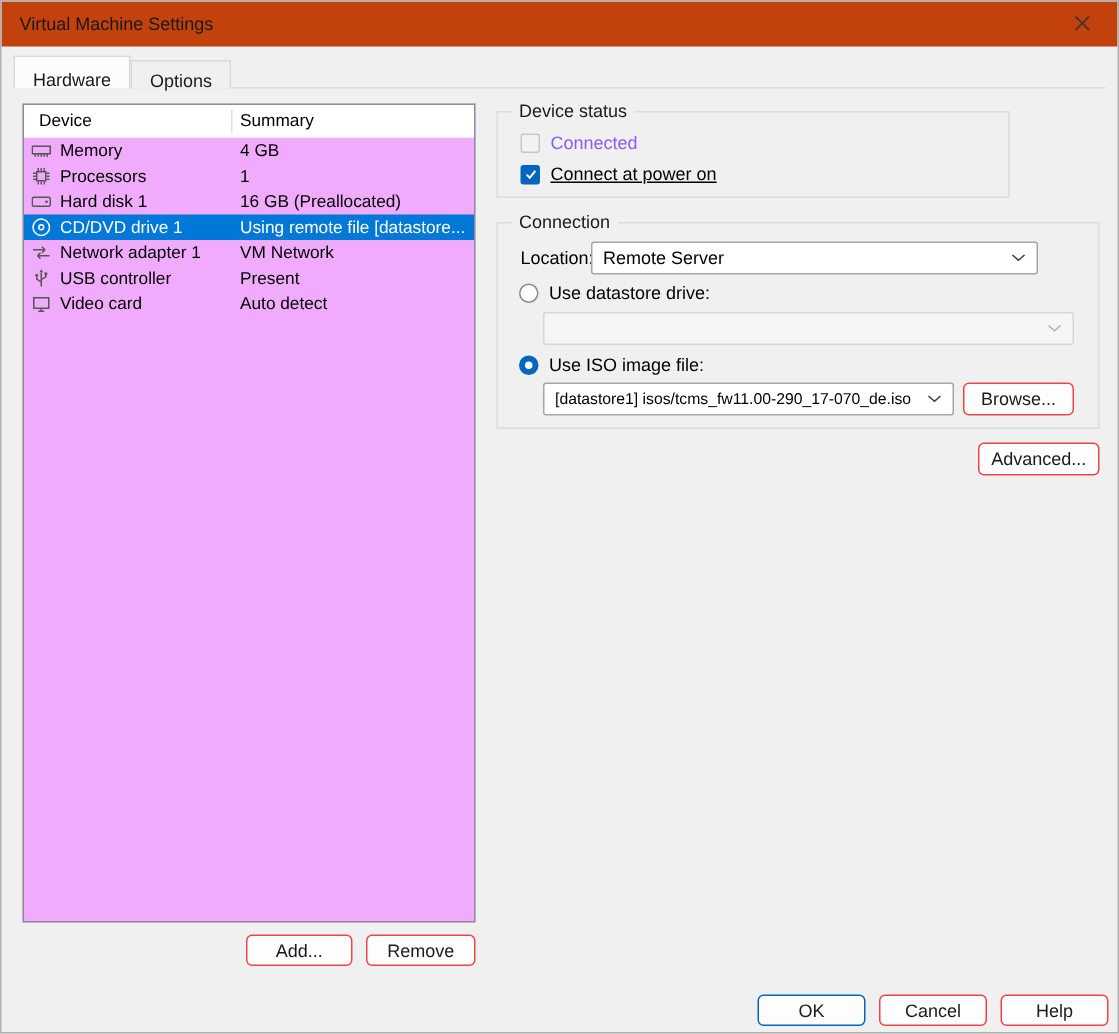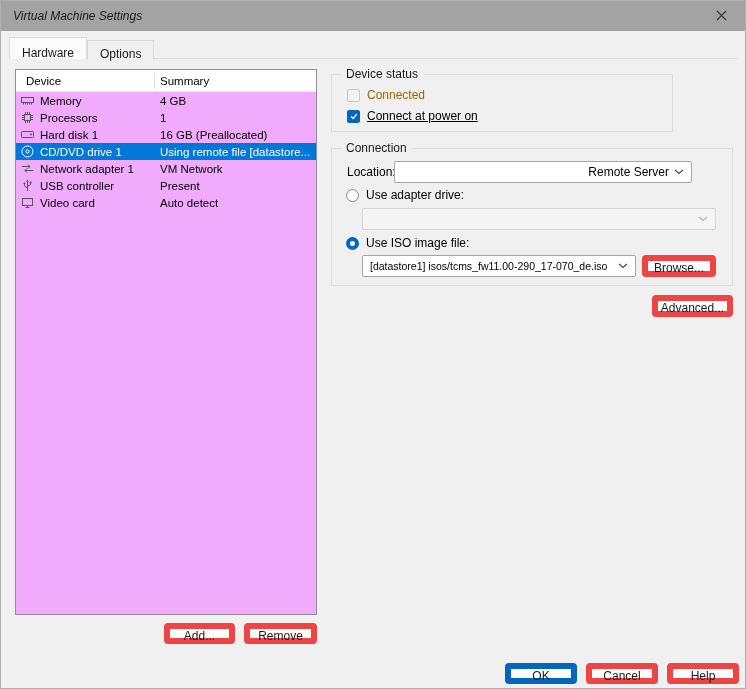--- a/index.html
+++ b/index.html
@@ -1,21 +1,21 @@
 <!DOCTYPE html>
 <html><head>
 <meta charset="utf-8">
 <style>
   * { margin:0; padding:0; box-sizing:border-box; }
   html,body { width:746px; height:689px; }
   body { font-family:"Liberation Sans", sans-serif; font-size:12px; color:#000; background:#f0f0f0; }
   #app { position:relative; width:746px; height:689px; background:#f0f0f0; border:1px solid #b0b0b0; overflow:hidden; }
 
   
-  .titlebar { position:absolute; left:0; top:0; width:100%; height:30px; background:#a3a3a3;font-style:italic; }
+  .titlebar { position:absolute; left:0; top:0; width:100%; height:30px; background:#c2410c; }
   .titlebar .title { position:absolute; left:12px; top:0; line-height:30px; color:#1a1a1a; }
   .closebtn { position:absolute; right:6px; top:0; width:36px; height:30px; display:flex; align-items:center; justify-content:center; background:transparent; border:none; cursor:pointer; }
 
   
   .tabs { position:absolute; left:8px; top:36px; height:22px; display:flex; align-items:flex-end; z-index:2; }
   .tab { padding:4px 12px; border:1px solid #d9d9d9; border-bottom:none; background:#f0f0f0; height:19px; line-height:19px; color:#1a1a1a; cursor:pointer; }
   .tab.active { background:#fbfbfb; height:22px; line-height:22px; }
   .tabline { position:absolute; left:8px; right:8px; top:57px; height:1px; background:#dcdcdc; z-index:1; }
 
   
@@ -26,21 +26,21 @@
   .hdr-sep { position:absolute; left:138px; top:3px; height:16px; width:1px; background:#e0e0e0; }
   .lrow { display:flex; align-items:center; height:17px; cursor:default; }
   .lrow .icon { width:13px; height:13px; margin-left:5px; margin-right:6px; color:#565656; display:flex; align-items:center; justify-content:center; flex:none; }
   .lrow .dev { width:120px; white-space:nowrap; overflow:hidden; }
   .lrow .sum { flex:1; white-space:nowrap; overflow:hidden; padding-right:2px; }
   .lrow.selected { background:#0078d7; color:#ffffff; }
   .lrow.selected .icon { color:#ffffff; }
   .icon svg { display:block; }
 
   
-  .btn { position:absolute; background:#fdfdfd; border:6px solid #ef4444; border-radius:4px; font-family:inherit; font-size:12px; color:#1a1a1a; text-align:center; padding:0; cursor:pointer; }
+  .btn { position:absolute; background:#fdfdfd; border:1px solid #ef4444; border-radius:4px; font-family:inherit; font-size:12px; color:#1a1a1a; text-align:center; padding:0; cursor:pointer; }
   .btn.default { border-color:#0067c0; }
 
   .btn-add { left:163px; top:622px; width:71px; height:21px; }
   .btn-remove { left:243px; top:622px; width:73px; height:21px; }
   .btn-advanced { left:651px; top:294px; width:81px; height:22px; }
   .btn-browse { left:310px; top:106px; width:74px; height:22px; position:absolute; }
   .btn-ok { left:504px; top:662px; width:72px; height:21px; }
   .btn-cancel { left:585px; top:662px; width:72px; height:21px; }
   .btn-help { left:666px; top:662px; width:72px; height:21px; }
 
@@ -48,35 +48,35 @@
   .group { position:absolute; border:1px solid #dcdcdc; }
   .group .legend { position:absolute; top:-8px; left:9px; background:#f0f0f0; padding:0 5px; line-height:15px; color:#1a1a1a; }
   .g-status { left:330px; top:73px; width:342px; height:58px; }
   .g-conn { left:330px; top:147px; width:402px; height:138px; }
 
   
   .chkrow, .optrow { position:absolute; display:flex; align-items:center; cursor:pointer; }
   .cbx { width:13px; height:13px; border:1px solid #8a8a8a; border-radius:2px; background:#fff; display:flex; align-items:center; justify-content:center; flex:none; }
   .chkrow.checked .cbx { background:#0067c0; border-color:#0067c0; }
   .chkrow.disabled .cbx { background:#f2f2f2; border-color:#c8c8c8; }
-  .chkrow.disabled .clabel { color:#a16207;text-align:right; }
+  .chkrow.disabled .clabel { color:#8b5cf6;text-align:right; }
   .clabel, .rlabel { margin-left:7px; white-space:nowrap; }
   .radio { width:13px; height:13px; border:1px solid #8a8a8a; border-radius:50%; background:#fff; flex:none; }
   .optrow.checked .radio { border:4px solid #0067c0; }
 
   .st-row1 { left:15px; top:13px; }
   .st-row2 { left:15px; top:34px;text-decoration:underline; }
 
   
   .loc-label { position:absolute; left:15px; top:16px; }
   .combo { position:absolute; height:22px; background:#fff; border:1px solid #a6a6a6; border-radius:2px; display:flex; align-items:center; padding:0 7px; cursor:pointer; }
   .combo .ctext { flex:1; white-space:nowrap; overflow:hidden; }
   .combo .chev { margin-left:5px; display:flex; flex:none; }
   .combo.disabled { background:#f5f5f5; border-color:#d6d6d6; cursor:default; }
-  .combo-location { left:62px; top:12px; width:298px;text-align:right; }
+  .combo-location { left:62px; top:12px; width:298px; }
   .combo-physical { left:30px; top:59px; width:354px; }
   .combo-iso { left:30px; top:106px; width:274px; font-size:10.5px; }
   .opt-physical { left:14px; top:39px; }
   .opt-iso { left:14px; top:87px; }
 </style>
 </head>
 <body>
 
 <div id="app">
 
@@ -210,21 +210,21 @@
       <span class="ctext">Remote Server</span>
       <span class="chev">
         <svg width="10" height="6" viewBox="0 0 10 6">
             <path d="M1 1l4 3.5L9 1" stroke="#444" stroke-width="1.1" fill="none"></path>
           </svg>
       </span>
     </div>
 
     <div class="optrow opt-physical">
       <span class="radio"></span>
-      <span class="rlabel">Use adapter drive:</span>
+      <span class="rlabel">Use datastore drive:</span>
     </div>
 
     <div class="combo disabled combo-physical">
       <span class="ctext"></span>
       <span class="chev">
         <svg width="10" height="6" viewBox="0 0 10 6">
             <path d="M1 1l4 3.5L9 1" stroke="#b3b3b3" stroke-width="1.1" fill="none"></path>
           </svg>
       </span>
     </div>

